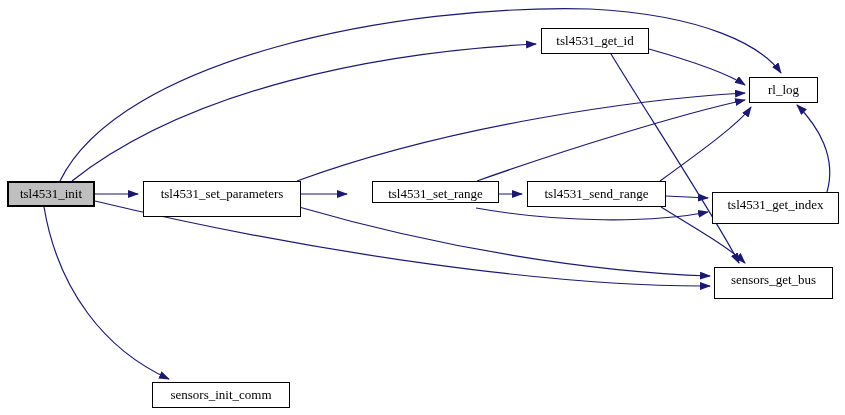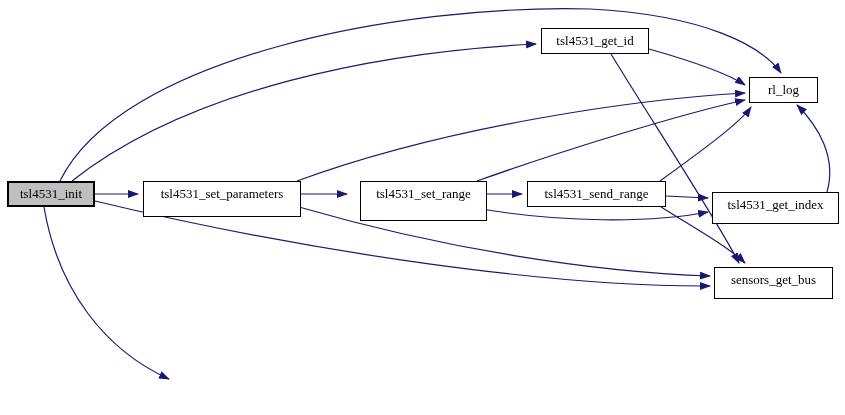--- a/index.html
+++ b/index.html
@@ -25,21 +25,21 @@
     font-family:Liberation Serif, serif;
   }
   .node.highlight{
     background:#bfbfbf;
     border-width:2px;
     line-height:22px;
   }
   
   #n-init        {left:7px;  top:181px; width:88px;  height:26px;}
   #n-setparams   {left:143px;top:181px; width:158px; height:36px;}
-  #n-setrange    {left:360px;top:181px; width:127px; height:40px;}
+  #n-setrange    {left:372px;top:181px; width:127px; height:22px;}
   #n-sendrange   {left:527px;top:181px; width:139px; height:26px;}
   #n-getid       {left:541px;top:28px;  width:108px; height:26px;}
   #n-rllog       {left:749px;top:77px;  width:69px;  height:26px;}
   #n-getindex    {left:712px;top:192px; width:127px; height:32px;}
   #n-getbus      {left:714px;top:267px; width:119px; height:32px;}
   #n-initcomm    {left:152px;top:382px; width:138px; height:26px;}
   .edge{stroke:#191970;stroke-width:1.2;fill:none;}
 </style>
 </head>
 <body>
@@ -86,14 +86,15 @@
   <div class="node" id="n-sendrange">tsl4531_send_range</div>
 
   <div class="node" id="n-getid">tsl4531_get_id</div>
 
   <div class="node" id="n-rllog">rl_log</div>
 
   <div class="node" id="n-getindex">tsl4531_get_index</div>
 
   <div class="node" id="n-getbus">sensors_get_bus</div>
 
+  <div class="node" id="n-initcomm">sensors_init_comm</div>
 
 </div>
 
 </body></html>

